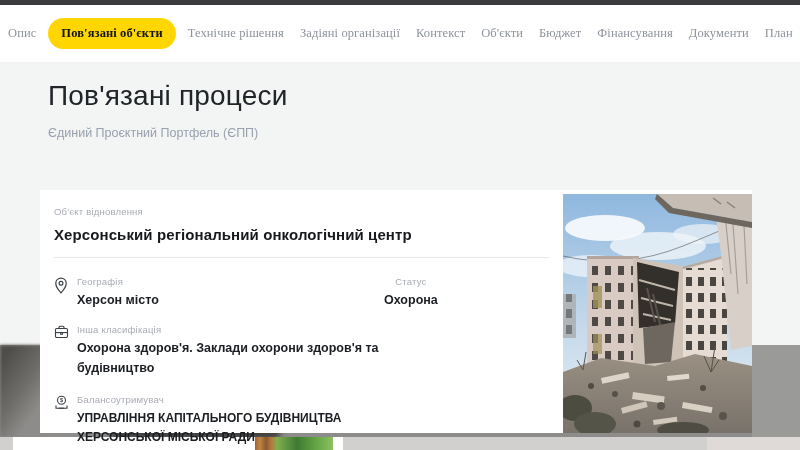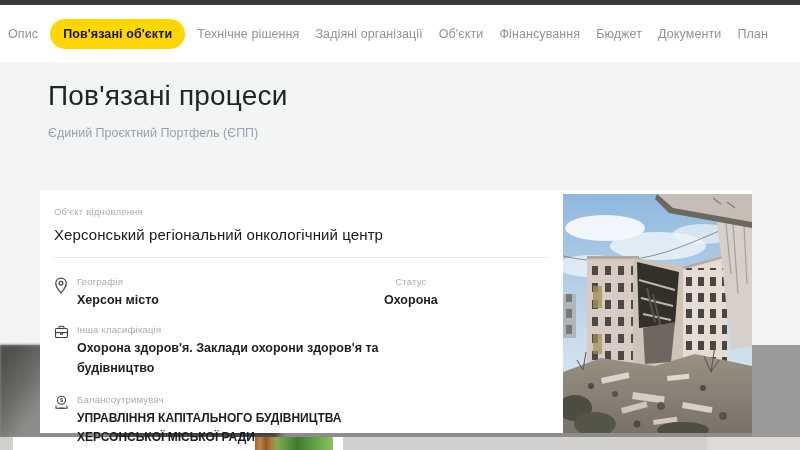--- a/index.html
+++ b/index.html
@@ -6,21 +6,21 @@
   html,body { background:#e9e9e9; }
   .screen {
     position:relative; width:800px; height:450px; overflow:hidden;
     background:#f3f4f4; font-family:"Liberation Sans", sans-serif;
   }
   
   .topbar { position:absolute; top:0; left:0; width:800px; height:5px; background:#3b3b3d; z-index:6; }
   
   .topnav {
     position:absolute; top:5px; left:0; width:800px; height:57px; background:#ffffff;
-    display:flex; align-items:center; padding-left:0; z-index:5; white-space:nowrap;
+    display:flex; align-items:center; padding-left:0; z-index:5; white-space:nowrap;font-family:Liberation Serif, serif;
   }
   .nav-item {
     font-size:12.5px; color:#8d939c; padding:8px 8px; cursor:pointer; text-decoration:none;
     border-radius:16px; letter-spacing:0.1px;
   }
   .nav-item.active { background:#ffd600; color:#131417; font-weight:bold; padding:8px 13px; margin:0 4px; }
   
   .page-title {
     position:absolute; left:48px; top:80px; font-size:28px; font-weight:400;
     color:#212529; letter-spacing:0.2px; z-index:2;
@@ -39,21 +39,21 @@
   
   .next-peek { position:absolute; left:0; top:437px; width:800px; height:13px; background:#d2d0cf; z-index:2; }
   .peek-white { position:absolute; left:13px; top:0; width:330px; height:13px; background:#ffffff; }
   .peek-thumb { position:absolute; left:255px; top:0; width:78px; height:13px;
     background:linear-gradient(90deg,#a5642f 0px,#c08449 5px,#8a5a2e 11px,#b5763f 16px,#7fae4e 22px,#3f7a33 42px,#62a344 60px,#8cc061 78px); }
   .peek-right { position:absolute; left:707px; top:0; width:93px; height:13px; background:#dfdad8; }
   
   .card { position:absolute; left:40px; top:190px; width:712px; height:243px; background:#ffffff; z-index:3; }
   .card-left { position:absolute; left:0; top:0; width:523px; height:243px; padding:16px 14px 0 14px; }
   .category-label { font-size:9.5px; color:#a7abb2; letter-spacing:0.2px; }
-  .card-title { font-size:15px; font-weight:normal; color:#17191d; margin-top:9px; letter-spacing:0.1px; }
+  .card-title { font-size:15px; font-weight:bold; color:#17191d; margin-top:9px; letter-spacing:0.1px; }
   .divider { border:none; border-top:1px solid #e9eaeb; margin-top:14px; }
   .fields { position:relative; margin-top:18px; }
   .field { display:flex; gap:8px; }
   .field + .field { margin-top:16px; }
   .field-icon { width:15px; flex:none; margin-top:1px; color:#3a3f45; }
   .field-icon svg { display:block; }
   .field-label { font-size:9.5px; color:#a7abb2; margin-bottom:4px; letter-spacing:0.2px; }
   .field-value { font-size:12.5px; font-weight:bold; color:#1b1e22; line-height:1.55; max-width:310px; }
   .field-value.upper { text-transform:uppercase; font-size:12px; }
   .field-status { position:absolute; left:330px; top:0;text-align:center; }
@@ -66,23 +66,24 @@
 
 <div class="screen">
 
   <div class="topbar"></div>
 
   <nav class="topnav">
       <a class="nav-item">Опис</a>
       <a class="nav-item active">Пов'язані об'єкти</a>
       <a class="nav-item">Технічне рішення</a>
       <a class="nav-item">Задіяні організації</a>
+      <a class="nav-item">Контекст</a>
       <a class="nav-item">Об'єкти</a>
+      <a class="nav-item">Бюджет</a>
       <a class="nav-item">Фінансування</a>
-      <a class="nav-item">Бюджет</a>
       <a class="nav-item">Документи</a>
       <a class="nav-item">План</a>
     </nav>
 
   <h1 class="page-title">Пов'язані процеси</h1>
 
   <div class="tabs">
     <div class="tab">Єдиний Проєктний Портфель (ЄПП)</div>
   </div>
 

